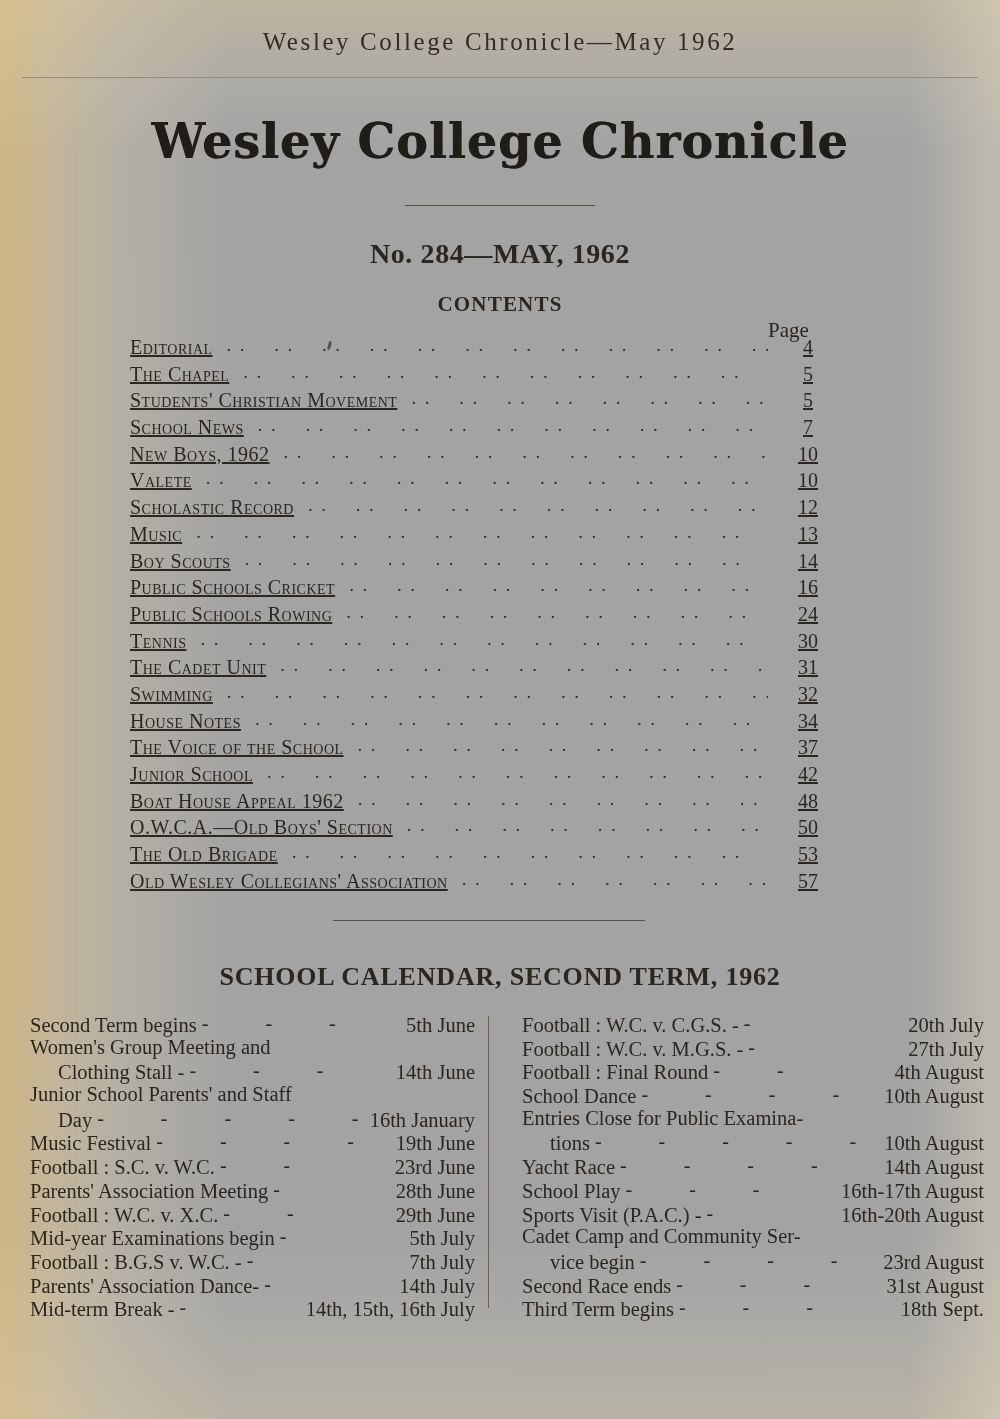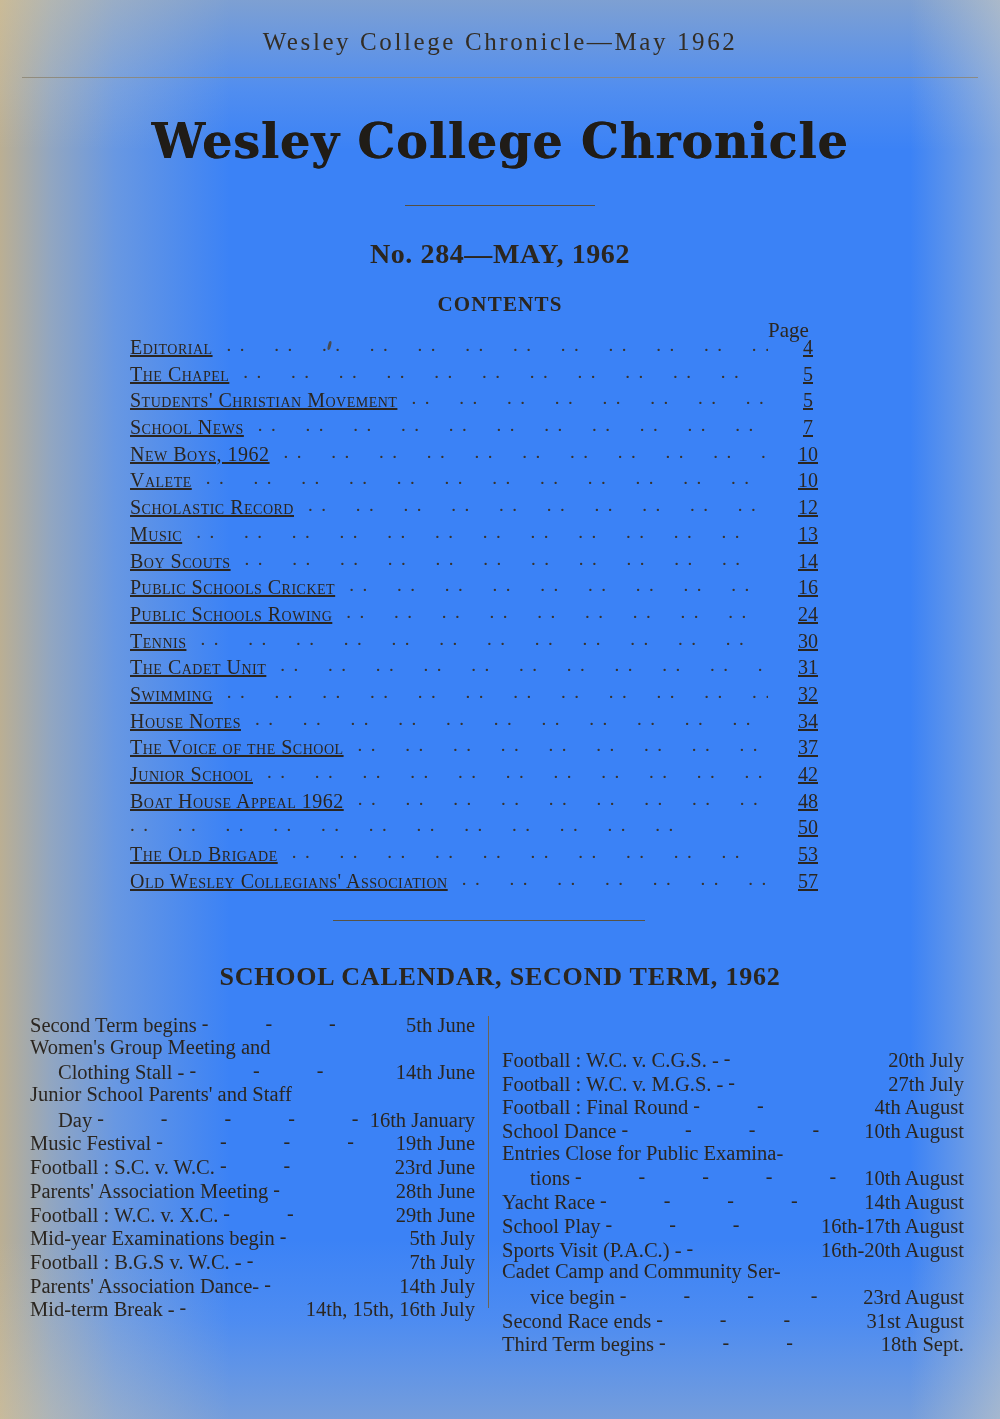--- a/index.html
+++ b/index.html
@@ -5,21 +5,21 @@
   html, body {
     margin: 0;
     padding: 0;
     background: #b9ad91;
   }
   #page {
     position: relative;
     width: 1000px;
     height: 1419px;
     margin: 0 auto;
-    background: #3b82f6;
+    background: #a3a3a3;
     overflow: hidden;
     font-family: "Liberation Serif", "DejaVu Serif", serif;
     color: #2b2620;
   }
   
   #paper-tint-left {
     position: absolute; left: 0; top: 0; width: 230px; height: 100%;
     background: linear-gradient(to right,
       rgba(219,186,122,0.80) 0%,
       rgba(225,199,144,0.52) 22%,
@@ -172,21 +172,21 @@
     position: absolute; top: 1012px; left: 0; width: 1000px; height: 300px;
   }
   #calendar-divider {
     position: absolute; left: 488px; top: 4px; width: 0; height: 292px;
     border-left: 1.4px solid #6b6454;
   }
   .cal-col {
     position: absolute; top: 0;
   }
   #cal-col-left  { left: 30px;  width: 445px; }
-  #cal-col-right { left: 502px; width: 462px; margin-top: 35px; }
+  #cal-col-right { left: 522px; width: 462px; }
 
   .cal-row {
     display: flex;
     align-items: baseline;
     height: 23.7px;
     white-space: nowrap;
     font-size: 20.5px;
     font-family: Liberation Serif, serif;
   }
   .cal-label { flex: 0 0 auto; }
@@ -350,20 +350,21 @@
             <span class="toc-page">42</span>
           </div>
           <div class="toc-row">
             <span class="toc-title">Boat House Appeal 1962</span>
             <span class="toc-leader">
               <span>.. .. .. .. .. .. .. .. .. .. .. ..</span>
             </span>
             <span class="toc-page">48</span>
           </div>
           <div class="toc-row">
+            <span class="toc-title">O.W.C.A.—Old Boys' Section</span>
             <span class="toc-leader">
               <span>.. .. .. .. .. .. .. .. .. .. .. ..</span>
             </span>
             <span class="toc-page">50</span>
           </div>
           <div class="toc-row">
             <span class="toc-title">The Old Brigade</span>
             <span class="toc-leader">
               <span>.. .. .. .. .. .. .. .. .. .. .. ..</span>
             </span>

